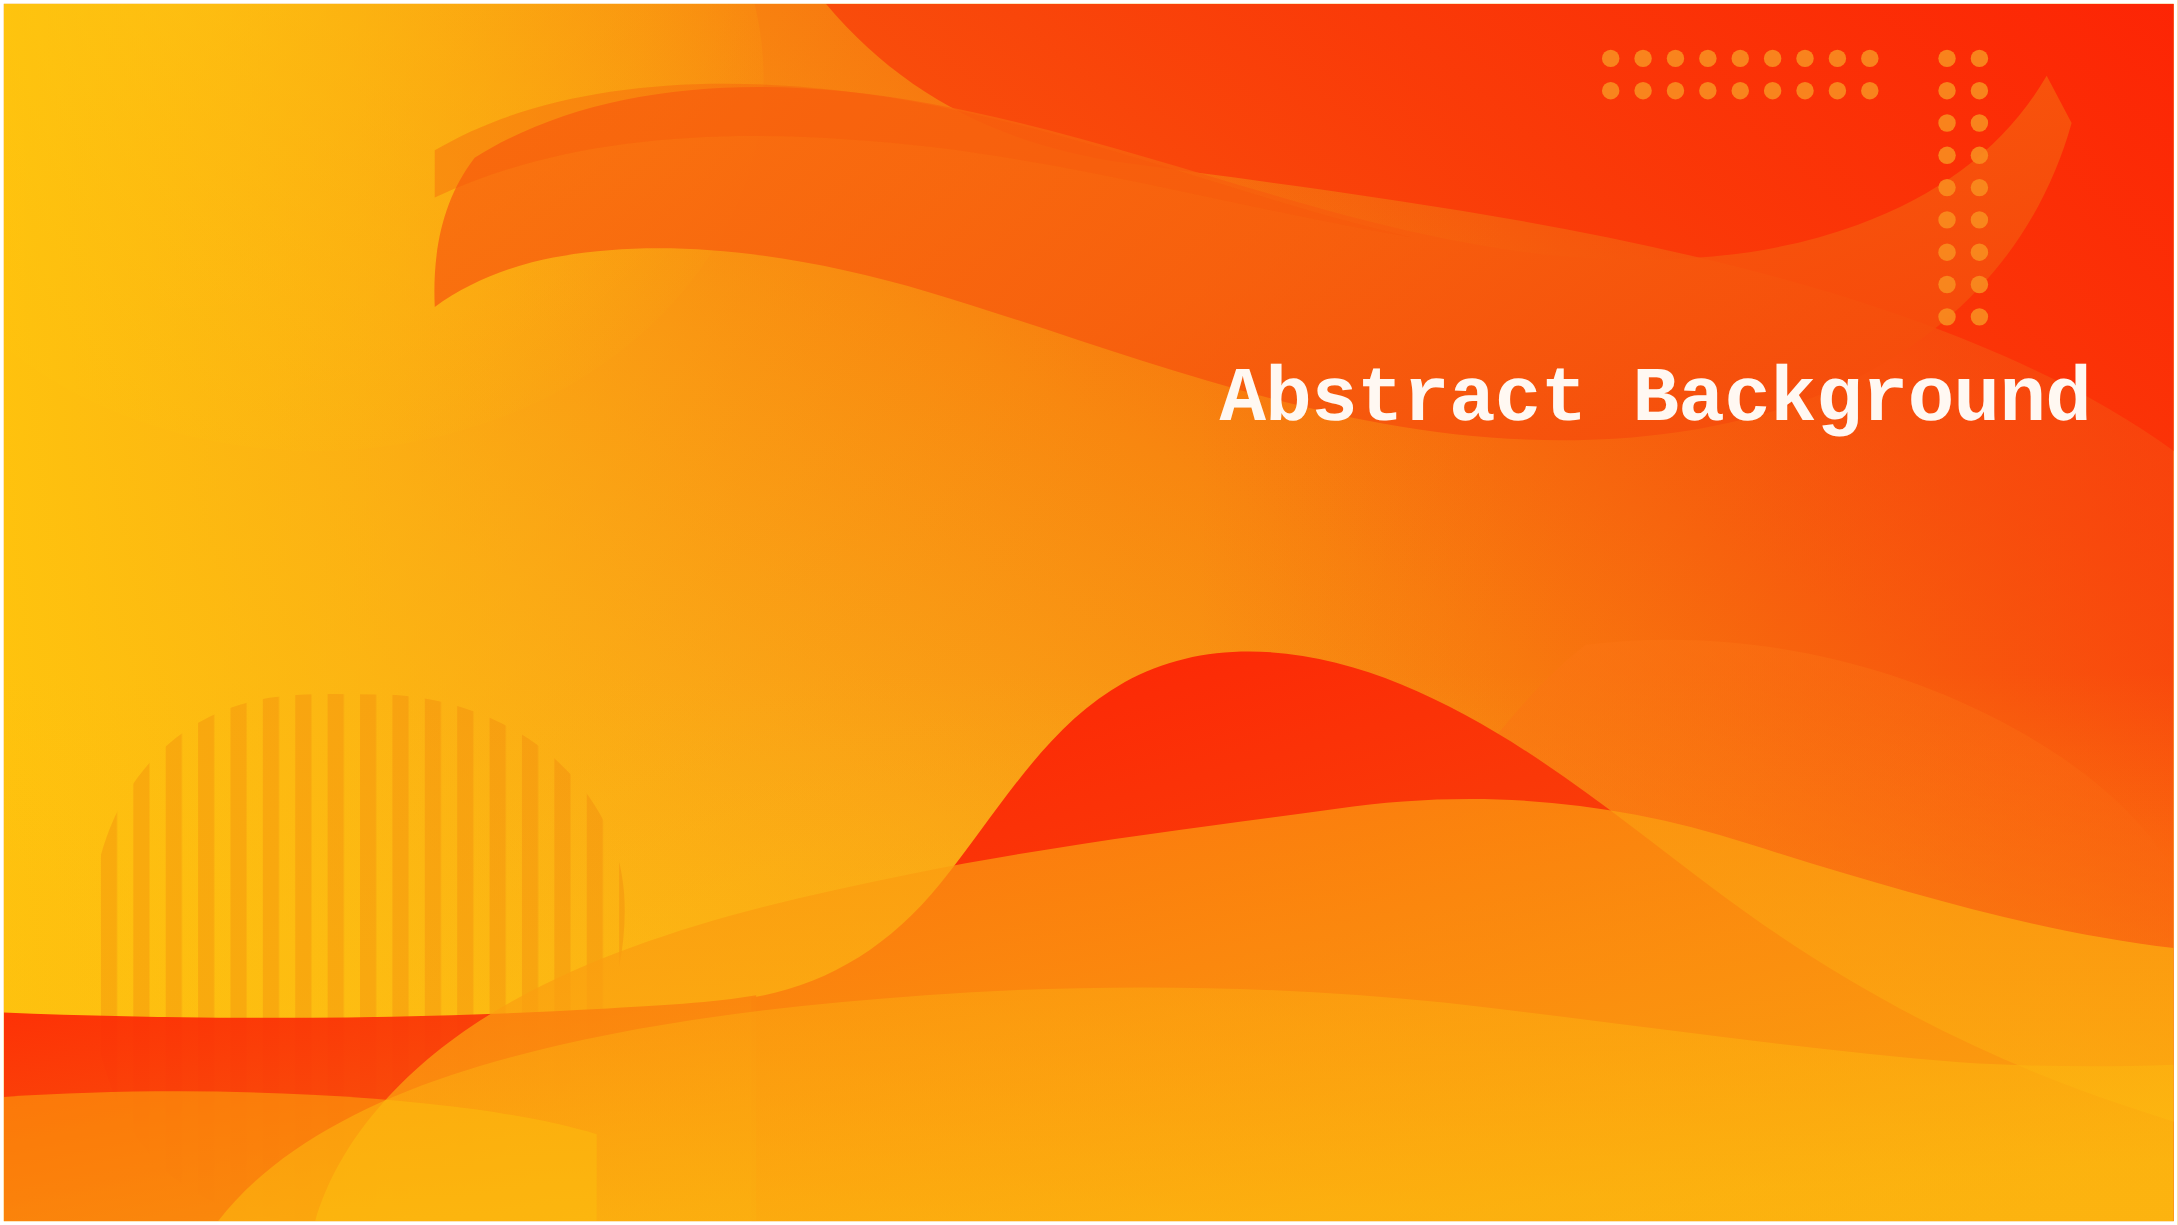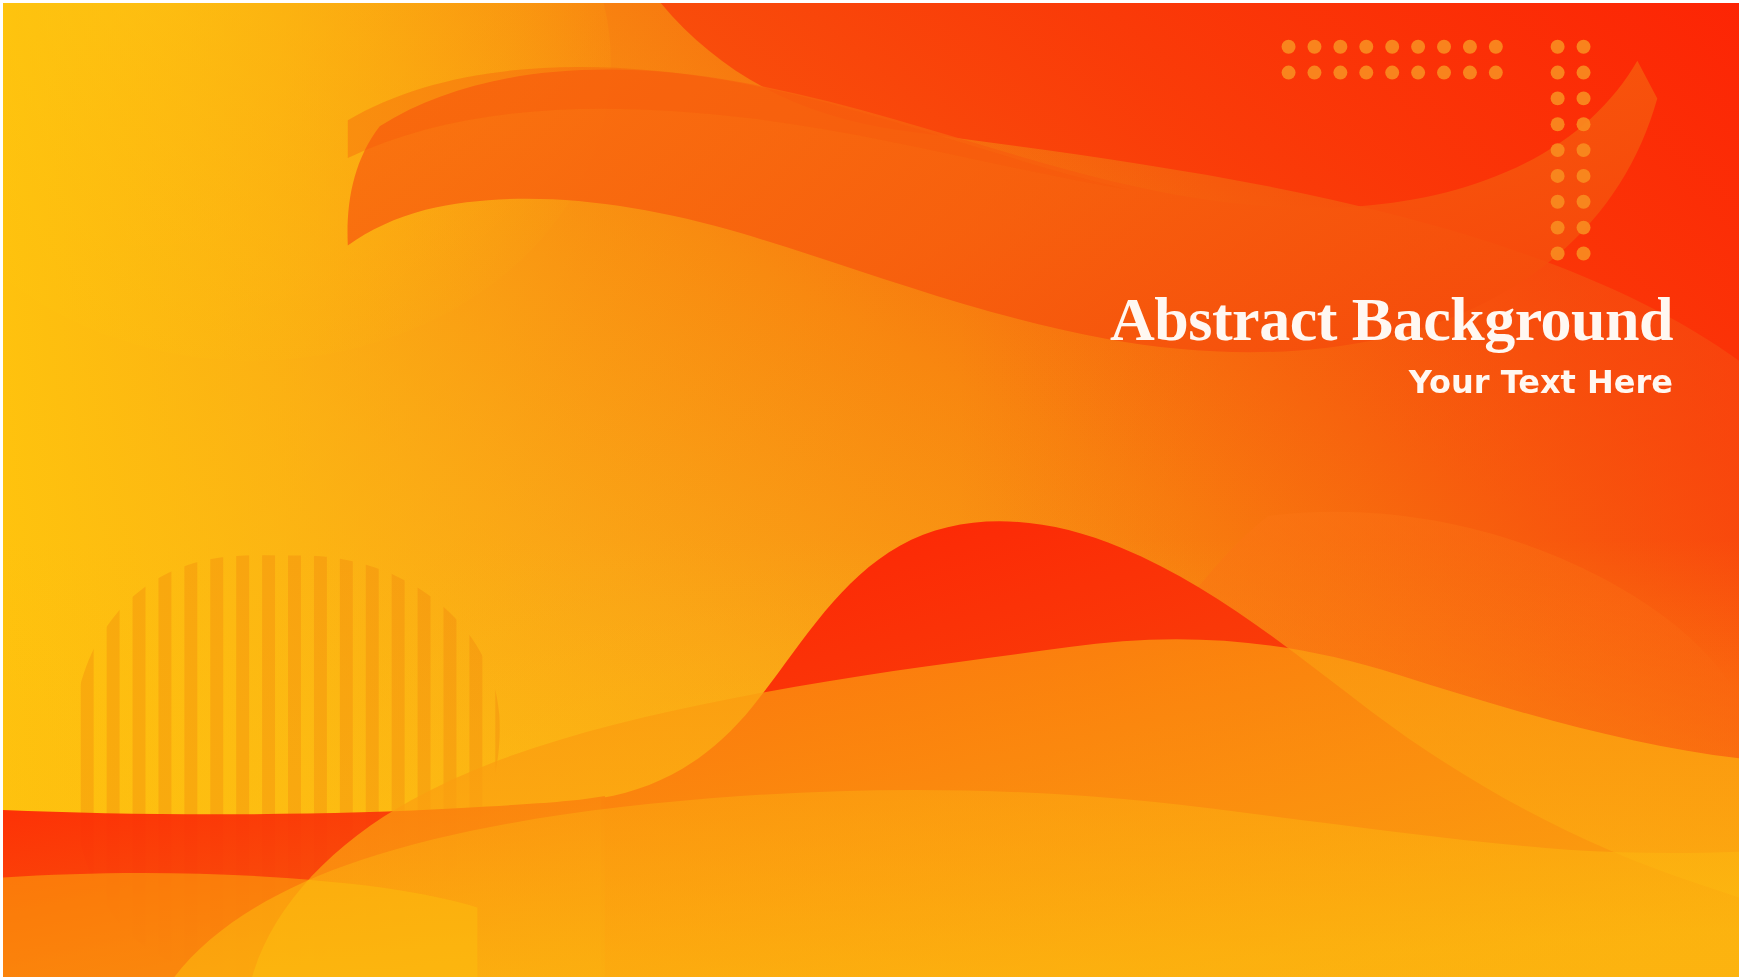--- a/index.html
+++ b/index.html
@@ -35,21 +35,21 @@
   #text-block {
     position: absolute;
     right: 66px;
     top: 285px;
     text-align: right;
     z-index: 40;
     pointer-events: none;
   }
 
   #headline {
-    font-family: Liberation Serif, serif;
+    font-family: Liberation Mono, monospace;
     font-weight: 700;
     font-size: 62px;
     line-height: 1.02;
     color: #FFF8F2;
     letter-spacing: -0.5px;
     margin: 0;
     white-space: nowrap;
   }
 
   #subline {
@@ -279,16 +279,15 @@
         <circle cx="1586" cy="200" r="7"></circle>
       <circle cx="1560" cy="226" r="7"></circle>
         <circle cx="1586" cy="226" r="7"></circle>
       <circle cx="1560" cy="252" r="7"></circle>
         <circle cx="1586" cy="252" r="7"></circle>
     </g>
   </svg>
 
   <div id="text-block">
     <h1 id="headline">Abstract Background</h1>
-    <p id="subline">Your Text Here</p>
   </div>
 
 </div>
 
 </body></html>

